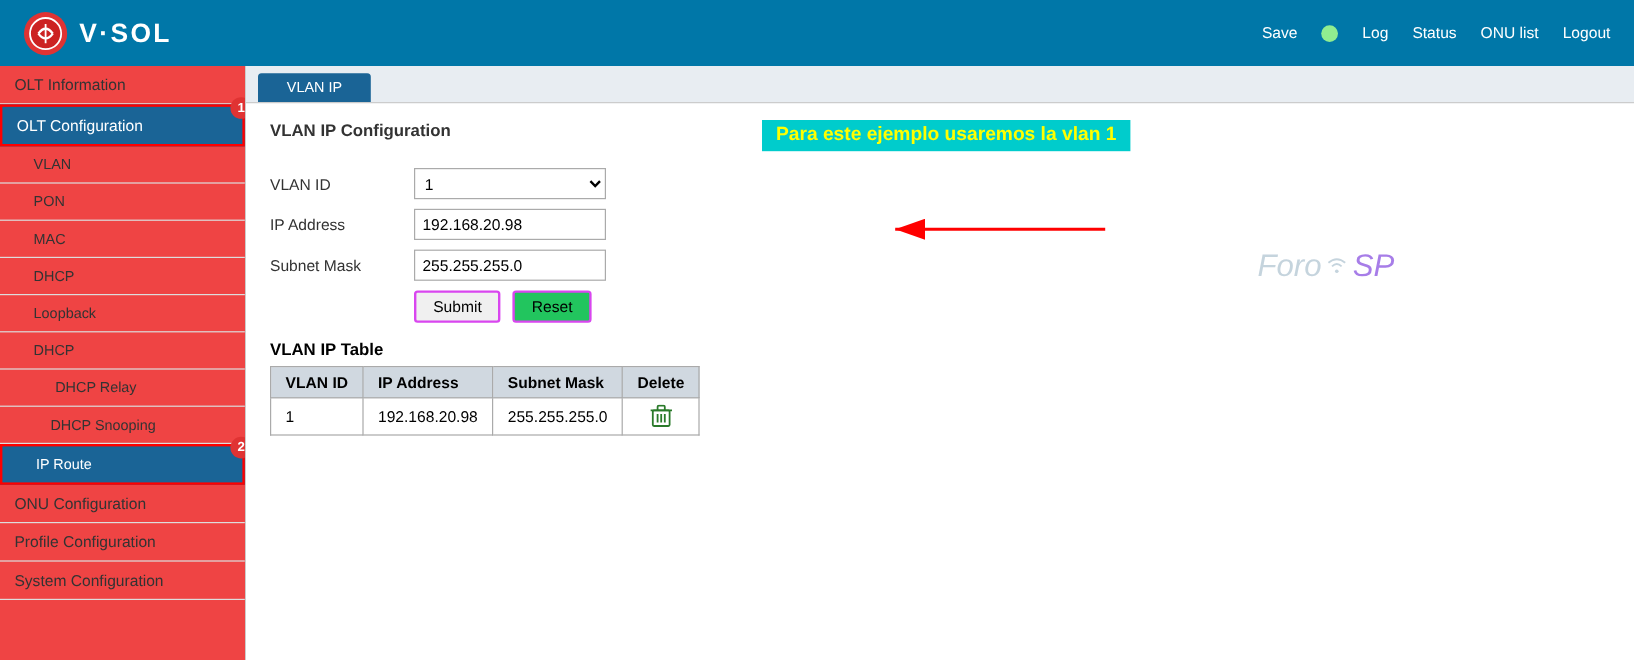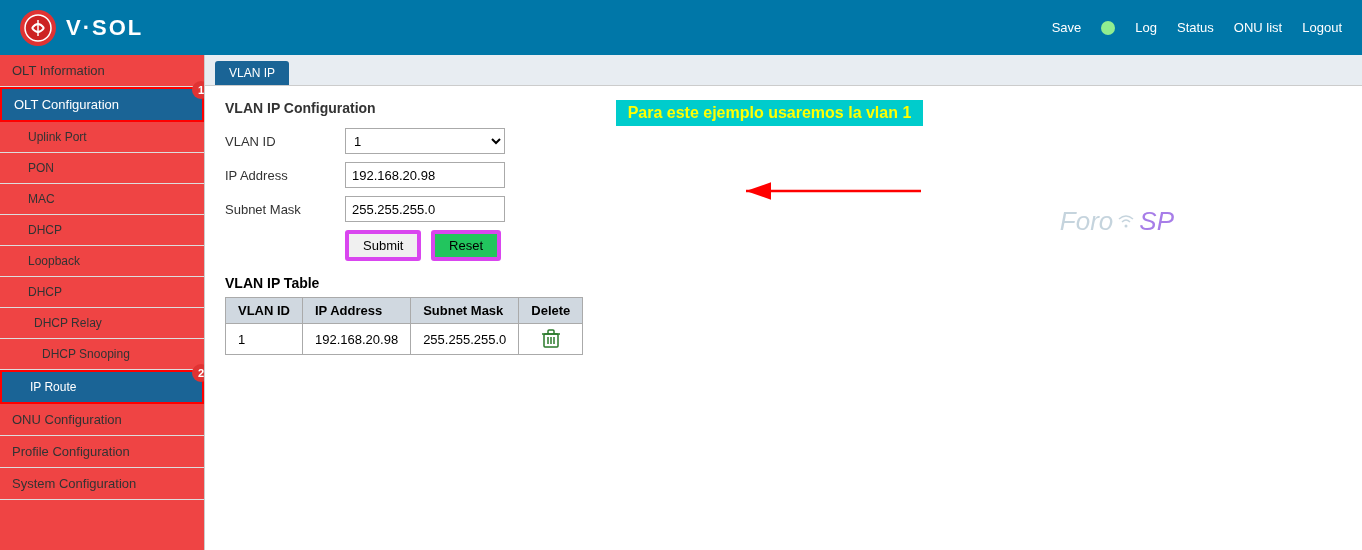--- a/index.html
+++ b/index.html
@@ -117,21 +117,21 @@
       padding: 0;
       overflow-y: auto;
     }
     .tab-bar {
       background: #e8edf2;
       border-bottom: 1px solid #ccc;
       padding: 6px 10px 0;
     }
     .tab {
       display: inline-block;
-      padding: 5px 14px;
+      padding: 5px 24px;
       background: #1a6496;
       color: white;
       border-radius: 3px 3px 0 0;
       font-size: 12px;
       cursor: pointer;
     }
     .content-body {
       padding: 14px 20px;
     }
     .section-title {
@@ -166,21 +166,21 @@
       border: 1px solid #aaa;
       padding: 2px 4px;
       font-size: 13px;
       background: white;
       appearance: auto;
     }
     .btn {
       padding: 4px 14px;
       font-size: 13px;
       cursor: pointer;
-      border: 4px solid #d946ef;
+      border: 2px solid #d946ef;
       border-radius: 3px;
       margin-right: 6px;
     }
     .btn-submit { background: #f0f0f0; }
     .btn-reset { background: #22c55e; }
 
     
     .table-title {
       font-weight: bold;
       margin: 14px 0 6px;
@@ -241,24 +241,24 @@
 
     <div class="sidebar-item">
       <span>OLT Information</span>
     </div>
 
     <div class="sidebar-item active-section" style="position:relative;">
       <span>OLT Configuration</span>
       <span class="badge">1</span>
     </div>
 
-
-    <div class="sidebar-item sub">
-      <span>Uplink Port</span>
-    </div>
+    <div class="sidebar-item sub">
+      <span>VLAN</span>
+    </div>
+
 
     <div class="sidebar-item sub">
       <span>PON</span>
     </div>
 
     <div class="sidebar-item sub">
       <span>MAC</span>
     </div>
 
     <div class="sidebar-item sub">
@@ -267,21 +267,21 @@
 
     <div class="sidebar-item sub">
       <span>Loopback</span>
     </div>
 
     <div class="sidebar-item sub">
       <span>DHCP</span>
     </div>
 
 
-    <div class="sidebar-item sub" style="padding-left:34px;">
+    <div class="sidebar-item sub" style="padding-left:46px;">
       <span>DHCP Relay</span>
     </div>
 
     <div class="sidebar-item sub" style="padding-left:42px;">
       <span>DHCP Snooping</span>
     </div>
 
     <div class="sidebar-item active-item sub" style="position:relative;">
       <span>IP Route</span>
       <span class="badge">2</span>
@@ -301,21 +301,21 @@
   </div>
 
   <div class="content">
 
     <div class="tab-bar">
       <div class="tab">VLAN IP</div>
     </div>
 
     <div class="content-body" style="position:relative;">
 
-      <div style="display:flex; align-items:flex-start; ">
+      <div style="display:flex; align-items:flex-start; margin-bottom:12px;gap:19px;">
         <div class="section-title">VLAN IP Configuration</div>
 
         <div style="margin-left: 240px; background: #00cccc; padding: 4px 12px; font-weight:bold; font-size:16px; color: yellow;">Para este ejemplo usaremos la vlan 1</div>
       </div>
 
       <div style="position:absolute; top:90px; left:536px;">
         <svg width="200" height="30">
           <defs>
             <marker id="arrowhead" markerWidth="10" markerHeight="7" refX="10" refY="3.5" orient="auto">
               <polygon points="0 0, 10 3.5, 0 7" fill="red"></polygon>
@@ -370,21 +370,21 @@
                   <line x1="12" y1="8" x2="12" y2="15" stroke="#2a7a2a" stroke-width="1.5"></line>
                   <line x1="0" y1="5" x2="18" y2="5" stroke="#2a7a2a" stroke-width="1.5"></line>
                   <path d="M6 5 L6 2 Q6 1 7 1 L11 1 Q12 1 12 2 L12 5" fill="none" stroke="#2a7a2a" stroke-width="1.5"></path>
                 </svg>
               </div>
             </td>
           </tr>
         </tbody>
       </table>
 
-      <div style="position:absolute; right:188px; top:120px; text-align:center; opacity:0.6;">
+      <div style="position:absolute; right:200px; top:120px; text-align:center; opacity:0.6;">
         <div style="display:flex; align-items:center; gap:2px;">
           <span style="color:#a0b8c8; font-size:26px; font-style:italic; font-weight:400;">Foro</span>
 
           <svg width="22" height="22" viewBox="0 0 22 22" style="margin-bottom:4px;">
             <path d="M11 16 A1 1 0 0 1 11 18 A1 1 0 0 1 11 16" fill="#a0b8c8"></path>
             <circle cx="11" cy="17" r="1.5" fill="#a0b8c8"></circle>
             <path d="M7 13 Q11 9 15 13" stroke="#a0b8c8" stroke-width="1.5" fill="none"></path>
             <path d="M4 10 Q11 4 18 10" stroke="#a0b8c8" stroke-width="1.5" fill="none"></path>
           </svg>
           <span style="color:#6d28d9; font-size:26px; font-style:italic; font-weight:400;">SP</span>

